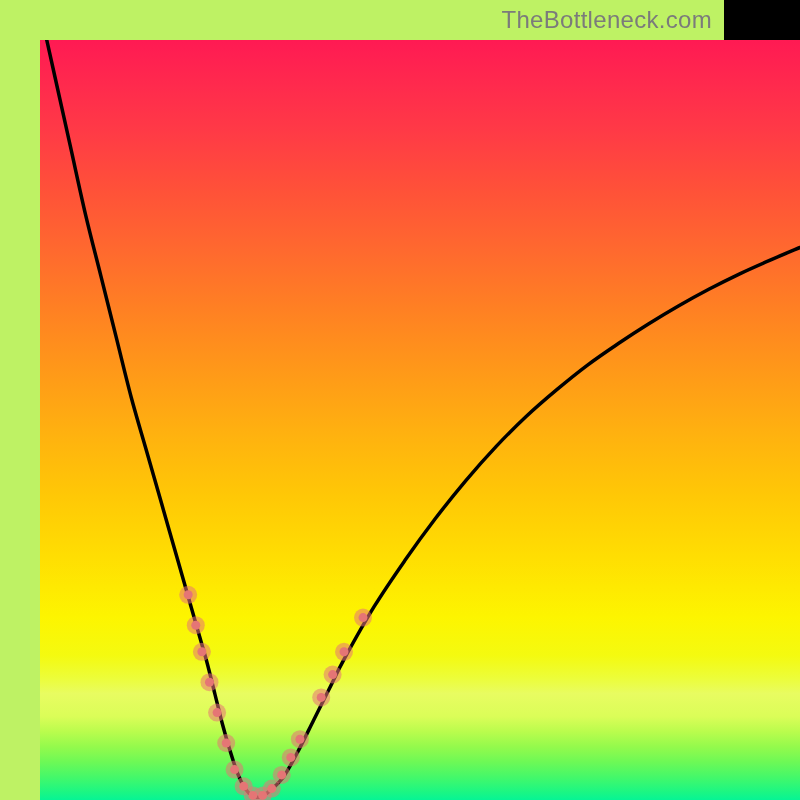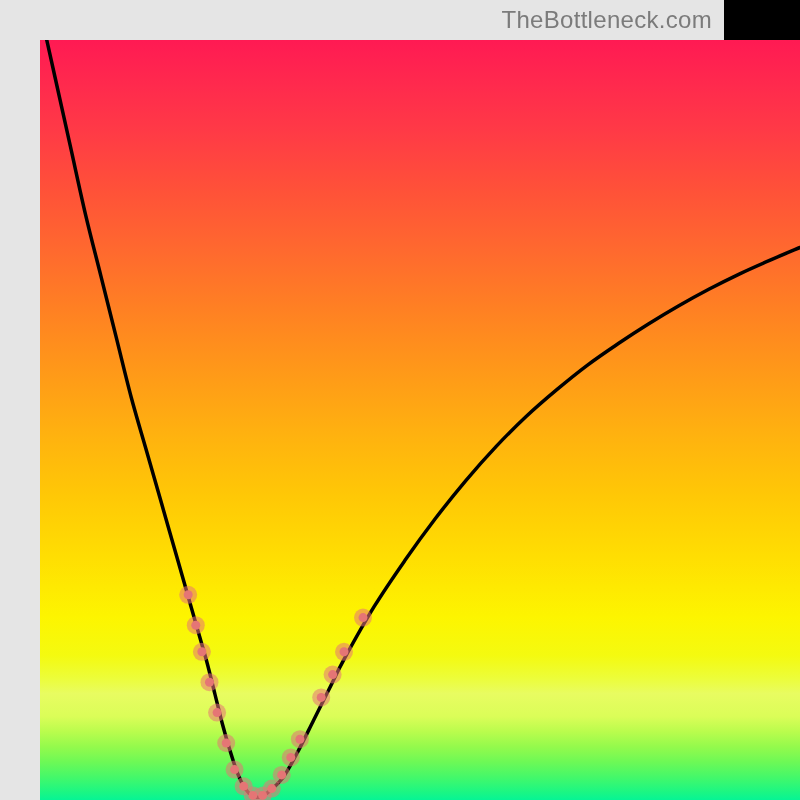--- a/index.html
+++ b/index.html
@@ -8,21 +8,21 @@
     width: 800px;
     height: 800px;
     background: #000;
     overflow: hidden;
     font-family: Arial, Helvetica, sans-serif;
   }
   .outer {
     position: relative;
     width: 724px;
     height: 800px;
-    background: #e5e5e5;
+    background: #bef264;
   }
   .watermark {
     position: absolute;
     top: 6px;
     right: 12px;
     color: #7b7b7b;
     font-size: 24px;
     font-weight: 500;
     letter-spacing: 0.3px;
     z-index: 5;

